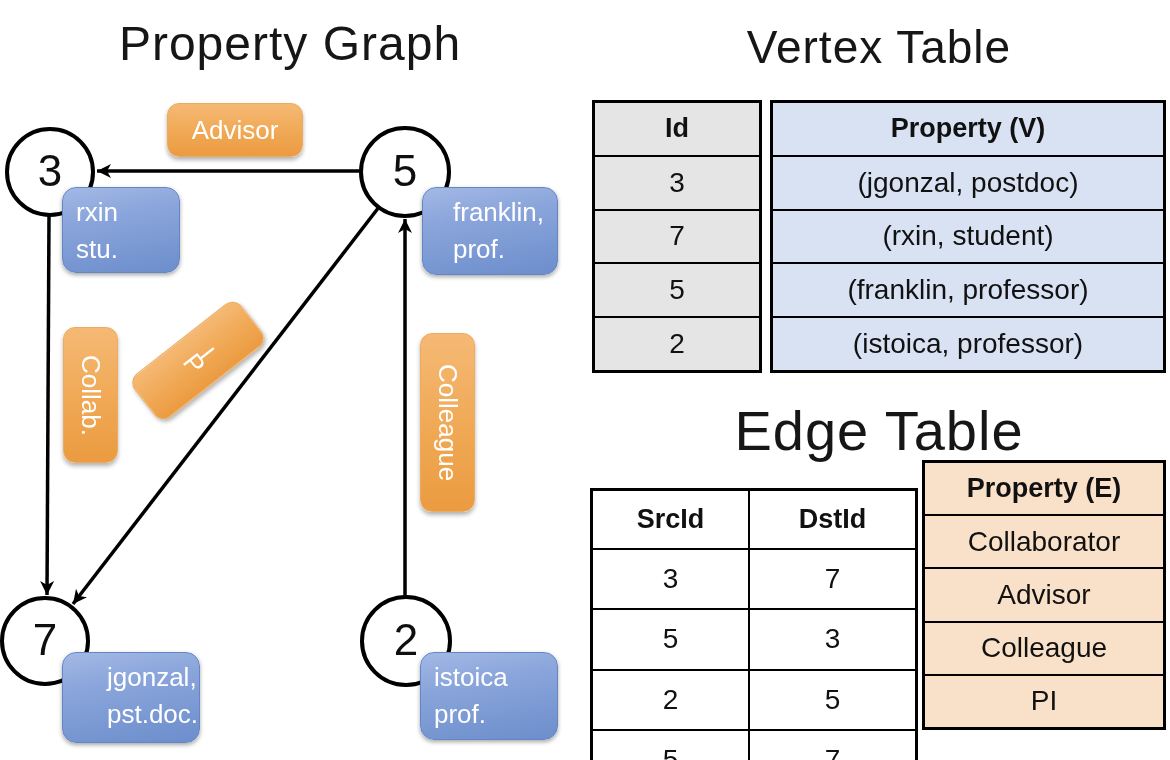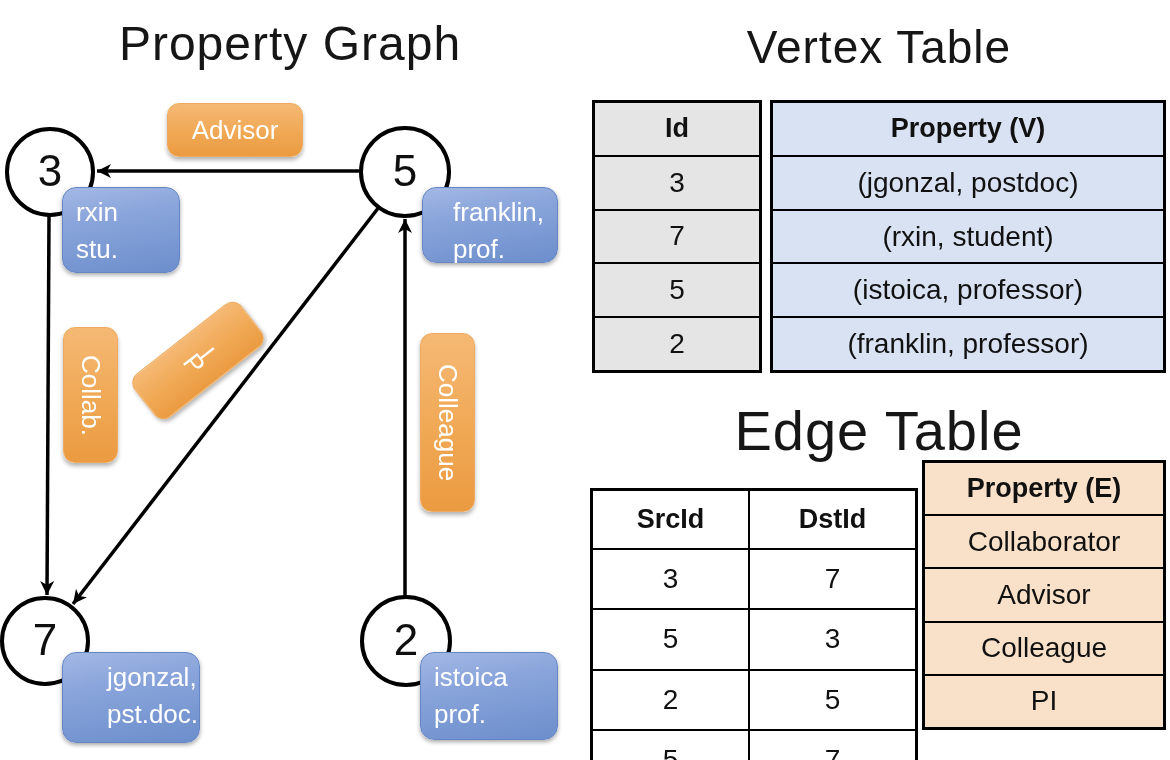--- a/index.html
+++ b/index.html
@@ -30,21 +30,21 @@
   .ebox.pi { transform:rotate(-38deg); }
   .pi-inner { display:flex; align-items:center; justify-content:center; gap:4px; }
   .g90 { display:inline-block; transform:rotate(90deg); }
 
   
   .sub-table { position:absolute; border:3px solid #000; display:flex; flex-direction:column; }
   .sub-table .cell { flex:1; display:flex; align-items:center; justify-content:center;
                      font-size:28px; color:#111; }
   .sub-table .cell + .cell { border-top:2.5px solid #000; }
   .sub-table .head { font-weight:bold; font-size:27px; }
-  .fill-blue { background:#d8e2f2;justify-content:flex-end; }
+  .fill-blue { background:#d8e2f2; }
   .fill-orange { background:#f8e1c8; }
 
   .grid-table { position:absolute; border:3px solid #000; display:grid;
                 grid-template-columns:155px 1fr; background:#fff; }
   .grid-table .cell { display:flex; align-items:center; justify-content:center;
                       font-size:28px; color:#111; border-top:2.5px solid #000; }
   .grid-table .r0 { border-top:none; }
   .grid-table .c1 { border-left:2.5px solid #000; }
   .grid-table .head { font-weight:bold; font-size:27px; }
 </style>
@@ -75,21 +75,21 @@
 
   <div class="node-label" style="left:20px;  top:146px;">3</div>
   <div class="node-label" style="left:375px; top:146px;">5</div>
   <div class="node-label" style="left:15px;  top:615px;">7</div>
   <div class="node-label" style="left:376px; top:615px;">2</div>
 
   <div class="vbox" style="left:62px; top:187px; width:118px; height:86px;">
     <div>rxin</div>
     <div>stu.</div>
   </div>
-  <div class="vbox" style="left:422px; top:187px; width:136px; height:76px;padding-left:30px;">
+  <div class="vbox" style="left:422px; top:187px; width:136px; height:88px;padding-left:30px;">
     <div>franklin,</div>
     <div>prof.</div>
   </div>
   <div class="vbox" style="left:62px; top:652px; width:138px; height:91px;padding-left:44px;">
     <div>jgonzal,</div>
     <div>pst.doc.</div>
   </div>
   <div class="vbox" style="left:420px; top:652px; width:138px; height:88px;">
     <div>istoica</div>
     <div>prof.</div>
@@ -118,22 +118,22 @@
     <div class="cell">3</div>
     <div class="cell">7</div>
     <div class="cell">5</div>
     <div class="cell">2</div>
   </div>
 
   <div class="sub-table fill-blue" style="left:770px; top:100px; width:396px; height:273px;">
     <div class="cell head">Property (V)</div>
     <div class="cell">(jgonzal, postdoc)</div>
     <div class="cell">(rxin, student)</div>
+    <div class="cell">(franklin, professor)</div>
     <div class="cell">(istoica, professor)</div>
-    <div class="cell">(franklin, professor)</div>
   </div>
 
   <div class="big-title" style="left:592px; top:398px; width:574px; font-size:56px;">Edge Table</div>
 
   <div class="grid-table" style="left:590px; top:488px; width:328px; height:304px;">
     <div class="cell head r0">SrcId</div>
     <div class="cell head r0 c1">DstId</div>
     <div class="cell">3</div>
     <div class="cell c1">7</div>
     <div class="cell">5</div>

